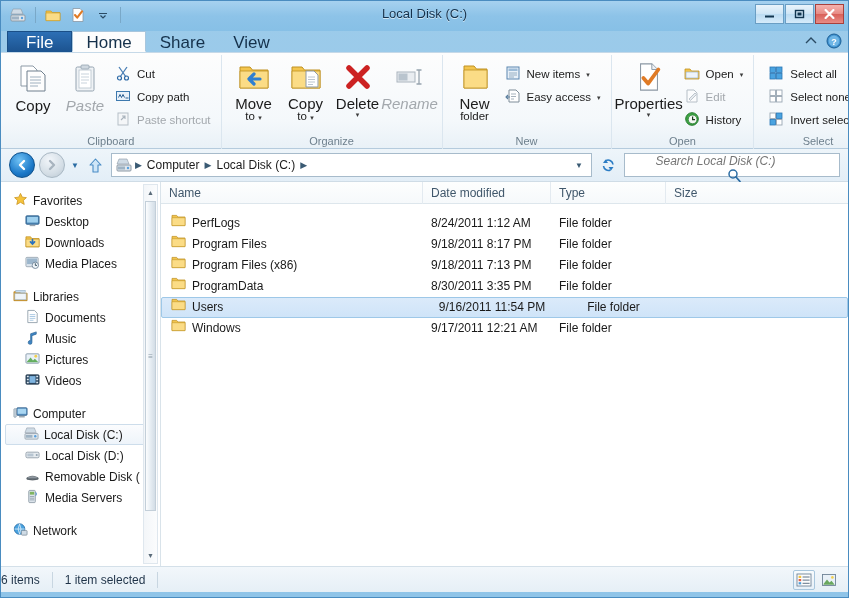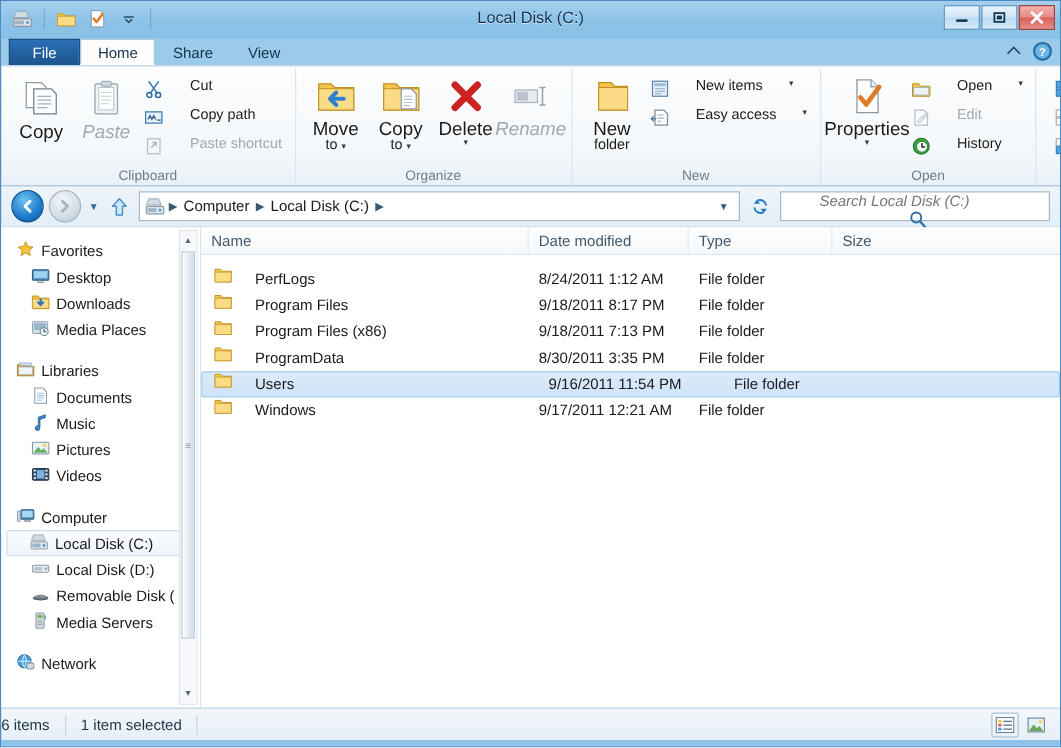--- a/index.html
+++ b/index.html
@@ -60,21 +60,21 @@
   
   .tabbar {
     position: relative;
     height: 21px;
     padding-left: 6px;
     display: flex; align-items: flex-end;
   }
   .tab {
     height: 21px; line-height: 21px;
     padding: 0 13px;
-    font-size: 12px; color: #15314b;
+    font-size: 17px; color: #15314b;
     border: 1px solid transparent;
     border-bottom: none;
   }
   .tab.file {
     background: linear-gradient(to bottom, #2c6fb5 0%, #1c538f 100%);
     color: #fff;
     border: 1px solid #1a4f87;
     border-bottom: none;
     padding: 0 18px;
   }
@@ -121,21 +121,21 @@
     display: flex; flex-direction: column; align-items: center;
     padding-top: 3px;
     text-align: center;
   }
   .bigbtn .lbl { font-size: 15px; color: #1b1b1b; line-height: 12px; margin-top: 3px; }
   .bigbtn.dis .lbl { color: #a3a8ad; font-style: italic; }
   .bigbtn .lbl2 { font-size: 11.5px; color: #1b1b1b; line-height: 12px; }
   .caret { font-size: 7px; color: #3c3c3c; line-height: 7px; margin-top: 1px; }
   .smallcol { display: flex; flex-direction: column; gap: 2px; padding-top: 4px; }
   .smallbtn {
-    display: flex; gap: 21px;
+    display: flex; align-items: center; gap: 6px;
     height: 21px; padding: 0 4px;
     font-size: 11.5px; color: #1b1b1b;
     white-space: nowrap;
   }
   .smallbtn.dis { color: #a3a8ad; }
   .icon { display: inline-block; flex: none; }
 
   
   .addrbar {
     height: 32px;
@@ -250,21 +250,21 @@
     display: flex; align-items: center;
     font-size: 12px; color: #1a1a1a;
   }
   .row.sel {
     background: linear-gradient(to bottom, #dbeafa 0%, #cfe4f8 100%);
     border: 1px solid #9ec8e8;
     border-radius: 2px;
     text-align: center;
   }
   .cell { height: 21px; line-height: 21px; padding-left: 8px; overflow: hidden; white-space: nowrap; }
-  .cell.name { width: 262px; display: flex; align-items: center; gap: 18px; padding-left: 10px; }
+  .cell.name { width: 262px; display: flex; align-items: center; gap: 6px; padding-left: 10px; }
   .cell.date { width: 128px; }
   .cell.type { width: 115px; }
   .cell.size { width: 80px; }
   .row.sel .cell.name { padding-left: 9px; }
 
   
   .statusbar {
     height: 26px;
     display: flex; align-items: center;
     background: linear-gradient(to bottom, #f2f7fb 0%, #e6eff6 100%);

